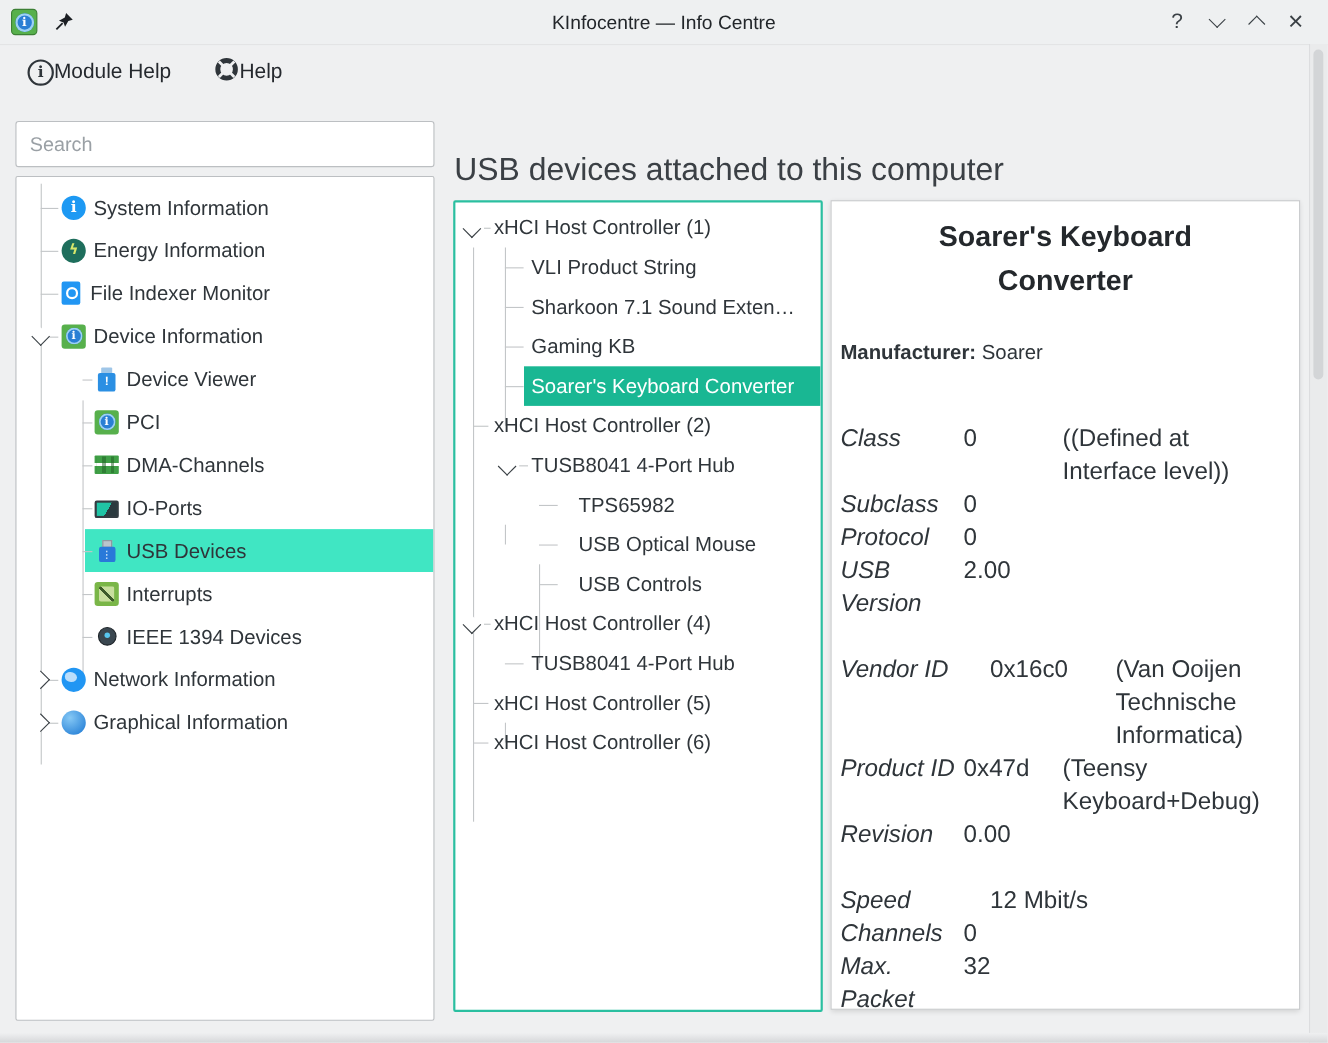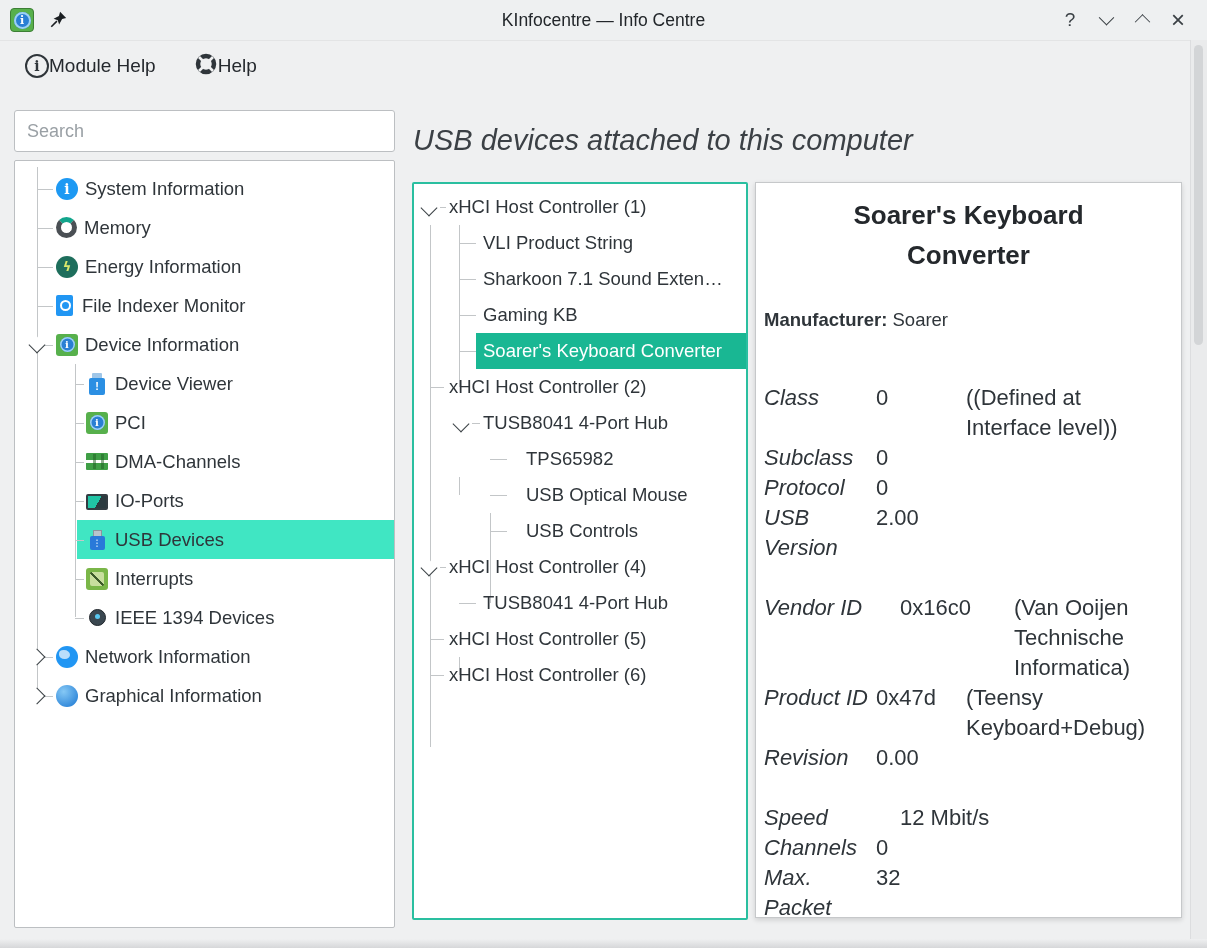--- a/index.html
+++ b/index.html
@@ -30,21 +30,21 @@
   .tool-btn{display:flex;align-items:center;gap:0;font-size:19px;color:#25292e;}
   .info-outline{width:20px;height:20px;border:2px solid #2f353a;border-radius:50%;display:flex;align-items:center;justify-content:center;box-sizing:content-box;}
   .info-outline::after{content:'i';font:700 14px "DejaVu Serif",serif;color:#2f353a;}
 
   
   .search-input{position:absolute;left:14px;top:110px;width:381px;height:42px;box-sizing:border-box;border:1px solid #bcbfc2;border-radius:3px;background:#fff;font:18px "Liberation Sans","DejaVu Sans",sans-serif;color:#2f353a;padding:0 12px;outline:none;}
   .search-input::placeholder{color:#9aa0a5;}
 
   
   .sidebar-panel{position:absolute;left:14px;top:160px;width:381px;height:768px;background:#fff;border:1px solid #bcbfc2;border-radius:2px;box-sizing:border-box;padding-top:8px;overflow:hidden;}
-  .heading{position:absolute;left:413px;top:124px;font-size:29px;color:#3b4045;font-style:italic;}
+  .heading{position:absolute;left:413px;top:139px;font-size:29px;color:#3b4045;}
   .usb-panel{position:absolute;left:412px;top:182px;width:336px;height:738px;background:#fff;border:2px solid var(--panel-border,#2abfa0);border-radius:2px;box-sizing:border-box;padding-top:5px;overflow:hidden;}
   .details-panel{position:absolute;left:755px;top:182px;width:427px;height:736px;background:#fff;border:1px solid #c6c8ca;box-shadow:0 2px 5px rgba(0,0,0,.14);box-sizing:border-box;padding:0 8px;overflow:hidden;}
 
   
   .guide{position:absolute;width:0;border-left:1px solid #c3c6c8;}
   .chev{position:absolute;width:11px;height:11px;border-right:1.7px solid #3a4045;border-bottom:1.7px solid #3a4045;background:#fff;z-index:2;}
   .chev-down{transform:rotate(45deg);}
   .chev-right{transform:rotate(-45deg);}
   .lbl{font-size:18.5px;color:#2f353a;white-space:nowrap;}
 
@@ -172,25 +172,20 @@
     <div class="guide" style="left:22px;top:6px;height:528px;"></div>
     <div class="guide" style="left:60px;top:203px;height:253px;"></div>
 
   <div class="srow d0">
 
         <span class="tree-icon icon-info-circle"></span>
         <span class="lbl">System Information</span>
       </div>
       <div class="srow d0">
 
-        <span class="tree-icon icon-memory"></span>
-        <span class="lbl">Memory</span>
-      </div>
-      <div class="srow d0">
-
         <span class="tree-icon icon-energy"></span>
         <span class="lbl">Energy Information</span>
       </div>
       <div class="srow d0">
 
         <span class="tree-icon icon-file-indexer"></span>
         <span class="lbl">File Indexer Monitor</span>
       </div>
       <div class="srow d0 has-chevron">
         <span class="chev chev-down"></span>

